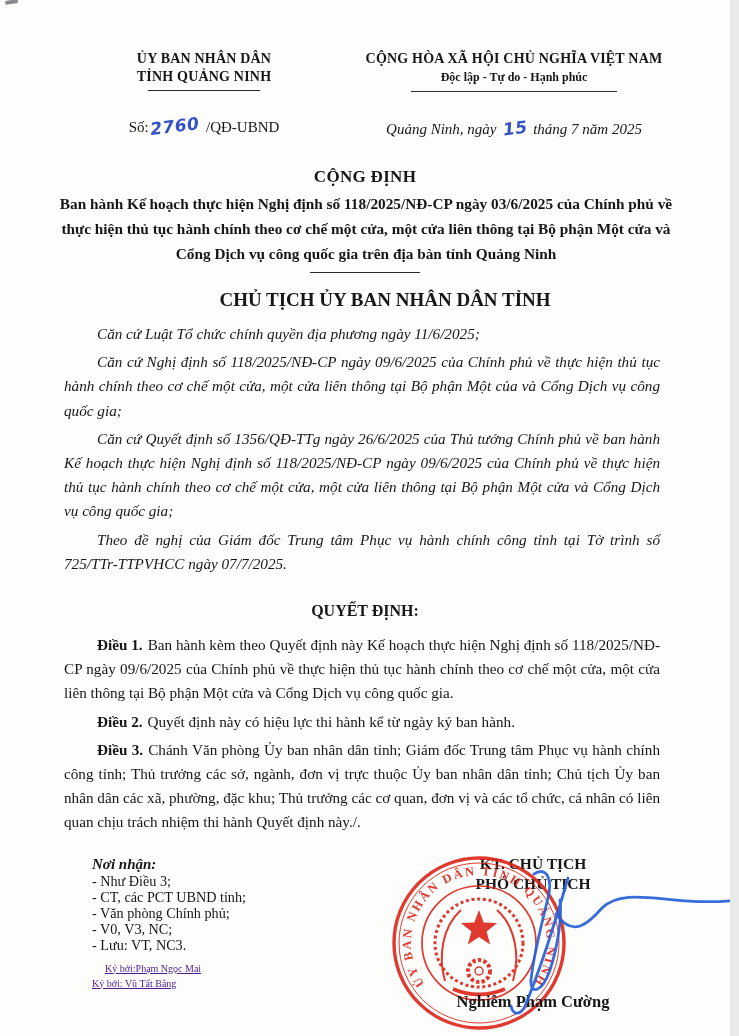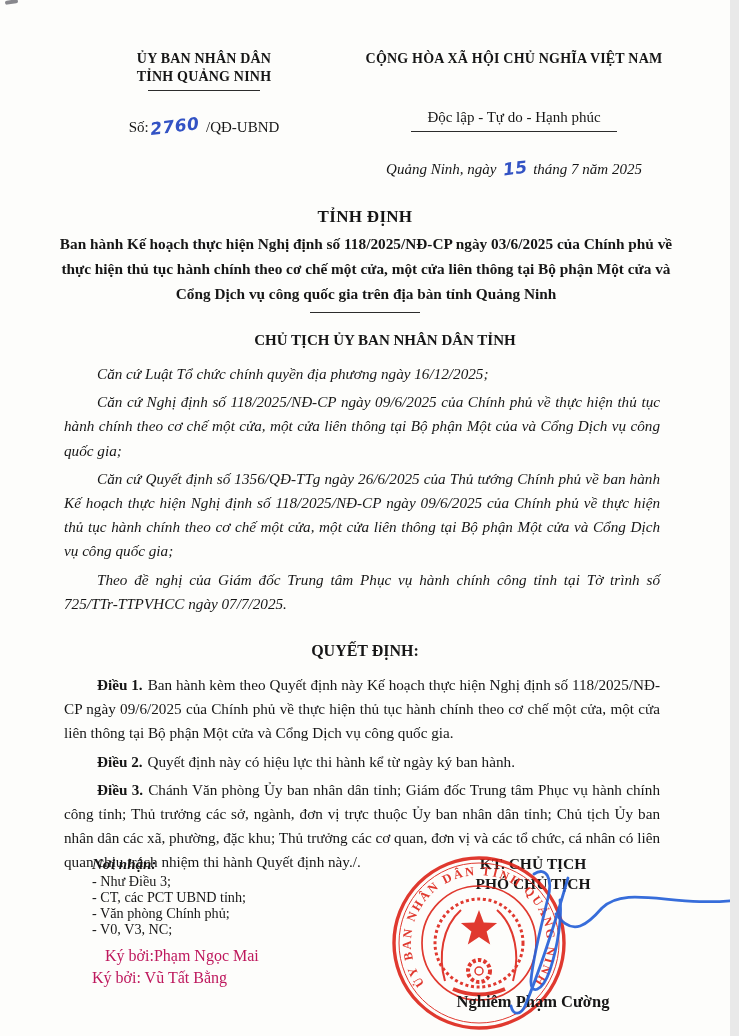--- a/index.html
+++ b/index.html
@@ -14,57 +14,57 @@
     padding-top:50px;
   }
   
   .corner-mark{position:absolute;left:5px;top:0;width:13px;height:4px;background:#6a6a72;transform:rotate(-8deg);border-radius:2px;opacity:.8;}
 
   
   .header{display:flex;align-items:flex-start;}
   .h-left{width:252px;margin-left:78px;text-align:center;}
   .h-right{width:352px;margin-left:8px;text-align:center;}
   .h-line{font-weight:bold;font-size:14px;line-height:18px;letter-spacing:.2px;}
-  .h-line2{font-weight:normal;font-size:15px;line-height:19px;margin-top:40px;}
+  .h-line2{font-weight:bold;font-size:12px;line-height:19px;}
   .rule-issuer{width:112px;border-top:1.5px solid #2c2c2c;margin:4px auto 0;}
   .rule-motto{width:206px;border-top:1.7px solid #2c2c2c;margin:4px auto 0;}
   .doc-number{margin-top:25px;font-size:15px;}
   .dateline{margin-top:26px;font-style:italic;font-size:15px;}
   .handwritten{
     display:inline-block;color:#3353c4;
     font-family:"DejaVu Sans",sans-serif;
     font-style:italic;font-weight:bold;font-size:17px;
     transform:rotate(-7deg);letter-spacing:.5px;
   }
   .hw-num{margin:0 7px 0 1px;}
   .hw-day{margin:0 6px;}
 
   
   .title-block{margin-top:28px;text-align:center;}
   .title-heading{font-weight:bold;font-size:17px;line-height:22px;letter-spacing:.3px;}
   .title-subject{font-weight:bold;font-size:15.3px;line-height:25px;margin:3px 48px 0 50px;}
   .rule-subject{width:110px;border-top:1.6px solid #2c2c2c;margin:6px auto 0;}
-  .authority{margin-top:17px;text-align:center;font-weight:bold;font-size:15px;line-height:20px;padding-left:40px;}
+  .authority{margin-top:17px;text-align:center;font-weight:bold;font-size:19px;line-height:20px;padding-left:40px;}
 
   
   .body-text{margin:12px 70px 0 64px;}
   .body-text p{
     margin:4px 0;text-indent:33px;text-align:justify;
     font-size:15.2px;line-height:24.2px;
   }
   .preamble p{font-style:italic;}
   .enact-heading{text-align:center;font-weight:bold;font-size:16px;line-height:21px;margin:24px 0 5px;}
   .article-label{font-weight:bold;margin-right:5px;}
 
   
   .footer{position:absolute;left:0;top:852px;width:739px;height:184px;}
   .recipients{position:absolute;left:92px;top:2px;width:260px;}
   .recipients-heading{font-weight:bold;font-style:italic;font-size:15px;line-height:20px;}
   .recipient-line{font-size:14.2px;line-height:15.9px;}
-  .signed-by{font-size:16px;color:#be185d;font-family:"Liberation Serif",serif;}
+  .signed-by{font-size:10px;color:#4c1d95;font-family:"Liberation Serif",serif;text-decoration:underline;}
   .signed-by-1{margin-top:9px;margin-left:13px;}
   .signed-by-2{margin-top:4px;}
   .signer-titles{position:absolute;left:408px;top:2px;width:250px;text-align:center;font-weight:bold;font-size:15.5px;line-height:20px;}
   .signer-name{position:absolute;left:400px;top:140px;width:266px;text-align:center;font-weight:bold;font-size:16.5px;}
   .seal-svg{position:absolute;left:389px;top:1px;opacity:.9;}
   .sig-svg{position:absolute;left:430px;top:6px;}
   .seal-text{font-family:"Liberation Serif",serif;font-weight:bold;font-size:12.4px;letter-spacing:2.1px;}
 </style>
 </head>
 <body>
@@ -85,28 +85,28 @@
       <div class="h-line">CỘNG HÒA XÃ HỘI CHỦ NGHĨA VIỆT NAM</div>
       <div class="h-line2">Độc lập - Tự do - Hạnh phúc</div>
       <div class="rule-motto"></div>
       <div class="dateline">
         <span>Quảng Ninh, ngày</span><span class="handwritten hw-day">15</span><span>tháng 7 năm 2025</span>
       </div>
     </div>
   </div>
 
   <div class="title-block">
-    <div class="title-heading">TỈNH ĐỊNH</div>
+    <div class="title-heading">CỘNG ĐỊNH</div>
     <div class="title-subject">Ban hành Kế hoạch thực hiện Nghị định số 118/2025/NĐ-CP ngày 03/6/2025 của Chính phủ về thực hiện thủ tục hành chính theo cơ chế một cửa, một cửa liên thông tại Bộ phận Một cửa và Cổng Dịch vụ công quốc gia trên địa bàn tỉnh Quảng Ninh</div>
     <div class="rule-subject"></div>
   </div>
   <div class="authority">CHỦ TỊCH ỦY BAN NHÂN DÂN TỈNH</div>
 
   <div class="body-text preamble">
-    <p>Căn cứ Luật Tổ chức chính quyền địa phương ngày 16/12/2025;</p>
+    <p>Căn cứ Luật Tổ chức chính quyền địa phương ngày 11/6/2025;</p>
     <p>Căn cứ Nghị định số 118/2025/NĐ-CP ngày 09/6/2025 của Chính phủ về thực hiện thủ tục hành chính theo cơ chế một cửa, một cửa liên thông tại Bộ phận Một của và Cổng Dịch vụ công quốc gia;</p>
     <p>Căn cứ Quyết định số 1356/QĐ-TTg ngày 26/6/2025 của Thủ tướng Chính phủ về ban hành Kế hoạch thực hiện Nghị định số 118/2025/NĐ-CP ngày 09/6/2025 của Chính phủ về thực hiện thủ tục hành chính theo cơ chế một cửa, một cửa liên thông tại Bộ phận Một cửa và Cổng Dịch vụ công quốc gia;</p>
     <p>Theo đề nghị của Giám đốc Trung tâm Phục vụ hành chính công tỉnh tại Tờ trình số 725/TTr-TTPVHCC ngày 07/7/2025.</p>
   </div>
 
   <div class="enact-heading">QUYẾT ĐỊNH:</div>
 
   <div class="body-text">
     <p><span class="article-label">Điều 1.</span><span>Ban hành kèm theo Quyết định này Kế hoạch thực hiện Nghị định số 118/2025/NĐ-CP ngày 09/6/2025 của Chính phủ về thực hiện thủ tục hành chính theo cơ chế một cửa, một cửa liên thông tại Bộ phận Một cửa và Cổng Dịch vụ công quốc gia.</span></p>
     <p><span class="article-label">Điều 2.</span><span>Quyết định này có hiệu lực thi hành kể từ ngày ký ban hành.</span></p>
@@ -114,20 +114,21 @@
   </div>
 
   <div class="footer">
 
     <div class="recipients">
       <div class="recipients-heading">Nơi nhận:</div>
       <div class="recipient-line">- Như Điều 3;</div>
       <div class="recipient-line">- CT, các PCT UBND tỉnh;</div>
       <div class="recipient-line">- Văn phòng Chính phủ;</div>
       <div class="recipient-line">- V0, V3, NC;</div>
+      <div class="recipient-line">- Lưu: VT, NC3.</div>
       <div class="signed-by signed-by-1">Ký bởi:Phạm Ngọc Mai</div>
       <div class="signed-by signed-by-2">Ký bởi: Vũ Tất Bằng</div>
     </div>
 
     <div class="signer-titles">
       <div>KT. CHỦ TỊCH</div>
       <div>PHÓ CHỦ TỊCH</div>
     </div>
 
     <svg class="seal-svg" width="180" height="180" viewBox="0 0 180 180">

